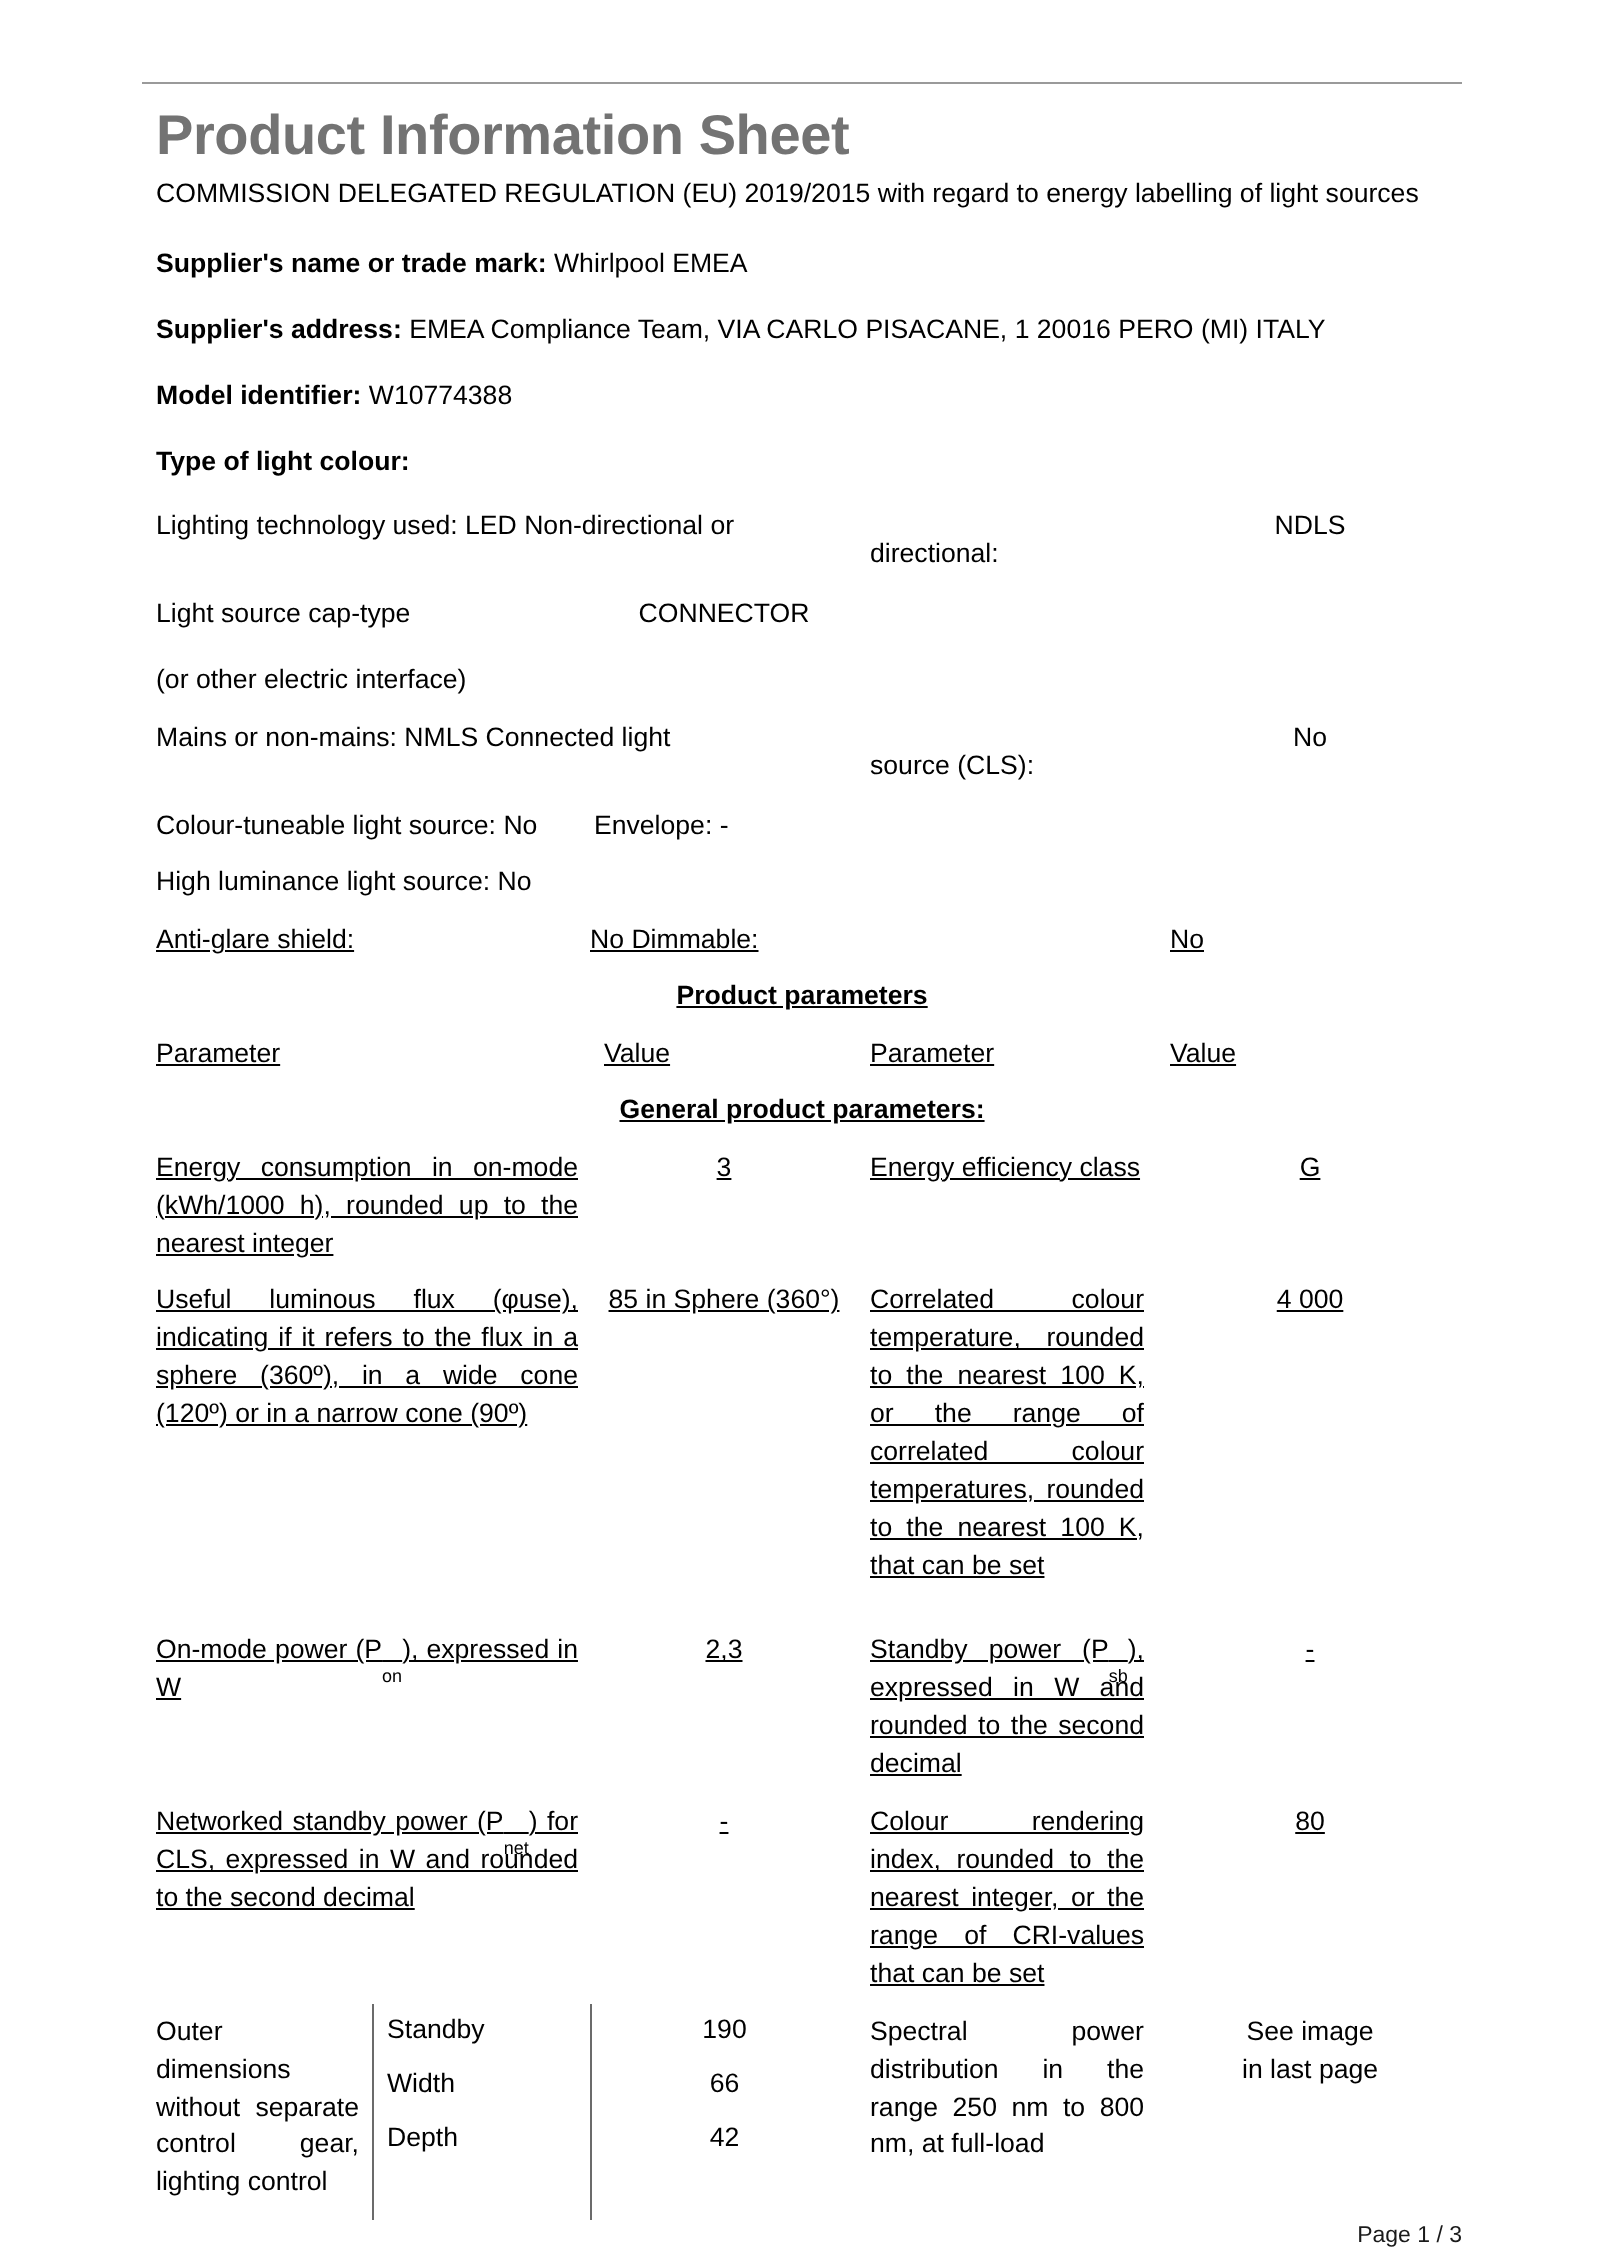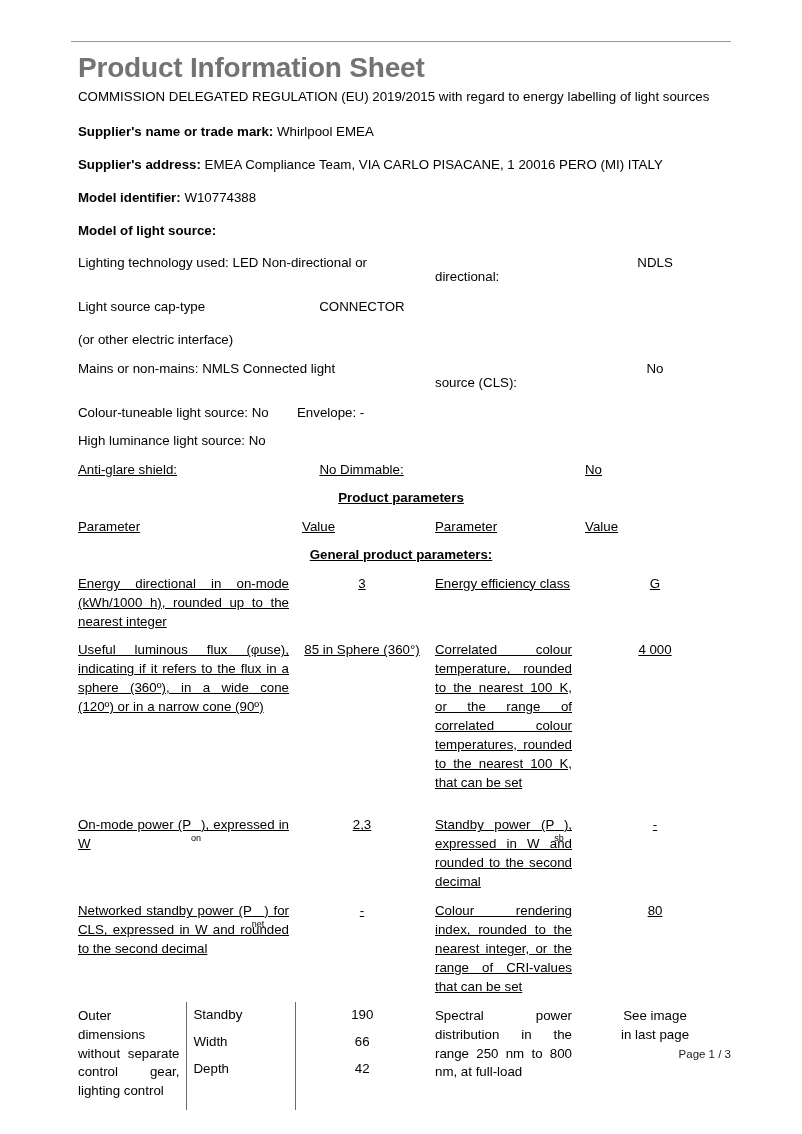--- a/index.html
+++ b/index.html
@@ -68,21 +68,21 @@
     font-size: 13.3px;
     line-height: 1.42;
     padding: 4px 6px 4px 7px;
     vertical-align: top;
   }
   .sub-div { border-bottom: 1.1px solid #6b6b6b; }
 
   
   .footer {
     position: absolute;
-    left: 71px; top: 1048px;
+    left: 71px; top: 1112px;
     width: 660px;
     text-align: right;
     font-size: 11.5px;
     color: #1a1a1a;
   }
   
   .ovf { white-space: nowrap; overflow: visible; }
 </style>
 </head>
 <body>
@@ -124,21 +124,21 @@
 
       <tr>
         <td colspan="4" class="bt frame-l frame-r" style="padding-top:7px;padding-bottom:7px;">
           <span class="b">Model identifier:</span>
           <span>W10774388</span>
         </td>
       </tr>
 
       <tr>
         <td colspan="4" class="bt frame-l frame-r" style="padding-top:7px;padding-bottom:8px;">
-          <span class="b">Model of light source:</span>
+          <span class="b">Type of light colour:</span>
         </td>
       </tr>
 
       <tr style="height:44px;">
         <td class="bt frame-l" style="padding-bottom:0;">
           <span class="ovf">Lighting technology used: LED Non-directional  or</span>
         </td>
         <td class="bt vline-l"></td>
         <td class="bt vline-l" style="vertical-align:bottom;padding-bottom:6px;">
           <span>directional:</span>
@@ -190,21 +190,21 @@
         </td>
         <td class="bt vline-l"></td>
         <td class="bt vline-l"></td>
         <td class="bt vline-l frame-r"></td>
       </tr>
 
       <tr>
         <td class="bt bb frame-l">
           <span>Anti-glare shield:</span>
         </td>
-        <td class="bt bb vline-l" style="padding:5px 0 5px 0;text-align:center;">
+        <td class="bt bb vline-l" style="padding:5px 0 5px 0;text-align:left;">
           <span class="ovf">No Dimmable:</span>
         </td>
         <td class="bt bb"></td>
         <td class="bt bb vline-l frame-r">No</td>
       </tr>
 
       <tr>
         <td colspan="4" class="bb frame-l frame-r ctr b" style="padding:4px 0 5px 0;">
           <span>Product parameters</span>
         </td>
@@ -217,21 +217,21 @@
         <td class="bb vline-l frame-r">Value</td>
       </tr>
 
       <tr>
         <td colspan="4" class="bb frame-l frame-r ctr b" style="padding:4px 0 5px 0;">
           <span>General product parameters:</span>
         </td>
       </tr>
 
       <tr style="height:62px;">
-        <td class="bb frame-l just">Energy directional in on-mode (kWh/1000 h), rounded up to the nearest integer</td>
+        <td class="bb frame-l just">Energy consumption in on-mode (kWh/1000 h), rounded up to the nearest integer</td>
         <td class="bb vline-l ctr">3</td>
         <td class="bb vline-l just">Energy efficiency class</td>
         <td class="bb vline-l frame-r ctr">G</td>
       </tr>
 
       <tr style="height:175px;">
         <td class="bb frame-l just">Useful luminous flux (φuse), indicating if it refers to the flux in a sphere (360º), in a wide cone (120º) or in a narrow cone (90º)</td>
         <td class="bb vline-l ctr">85 in Sphere (360°)</td>
         <td class="bb vline-l just">Correlated colour temperature, rounded to the nearest 100 K, or the range of correlated colour temperatures, rounded to the nearest 100 K, that can be set</td>
         <td class="bb vline-l frame-r ctr">4 000</td>

